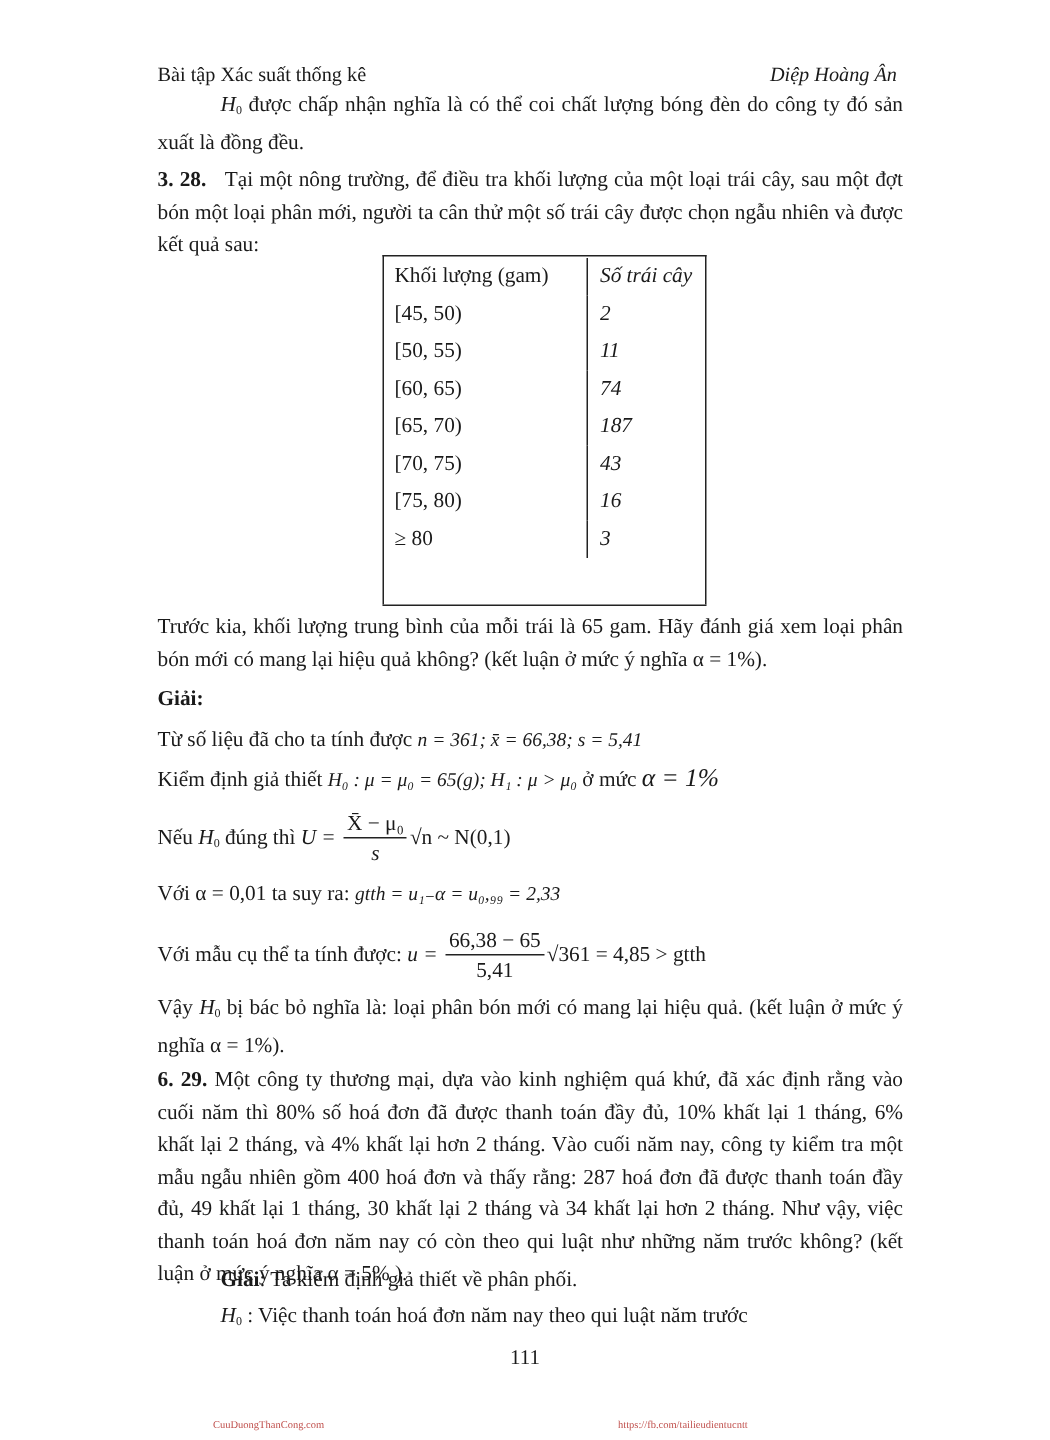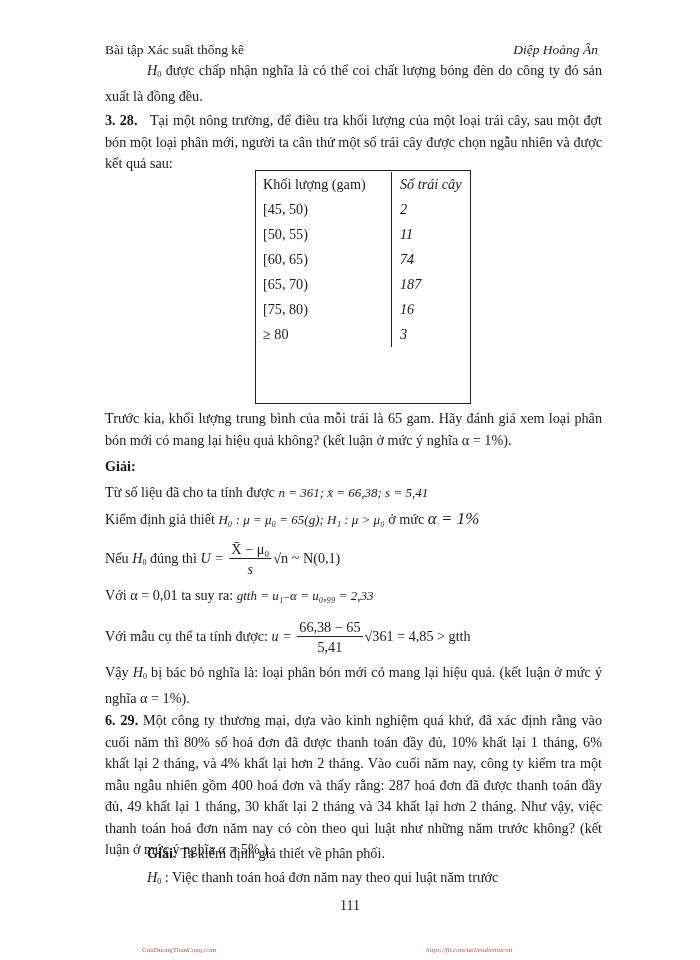--- a/index.html
+++ b/index.html
@@ -62,20 +62,24 @@
       </tr>
   <tr>
         <td>[60, 65)</td>
         <td>74</td>
       </tr>
   <tr>
         <td>[65, 70)</td>
         <td>187</td>
       </tr>
   <tr>
+        <td>[70, 75)</td>
+        <td>43</td>
+      </tr>
+  <tr>
         <td>[75, 80)</td>
         <td>16</td>
       </tr>
   <tr>
         <td>≥ 80</td>
         <td>3</td>
       </tr>
 </tbody>
   </table>
 
@@ -117,13 +121,13 @@
   <span class="b">Giải</span><span>: Ta kiểm định giả thiết về phân phối.</span>
 </div>
 
 <div class="p" style="top:867px; padding-left:42px;">
   <span class="i">H</span><sub>0</sub><span> : Việc thanh toán hoá đơn năm nay theo qui luật năm trước</span>
 </div>
 
 <div class="pagenum">111</div>
 
 <div class="foot" style="left:142px;">CuuDuongThanCong.com</div>
-<div class="foot" style="left:426px;font-style:italic;">https://fb.com/tailieudientucntt</div>
+<div class="foot" style="left:412px;">https://fb.com/tailieudientucntt</div>
 
 </body></html>

